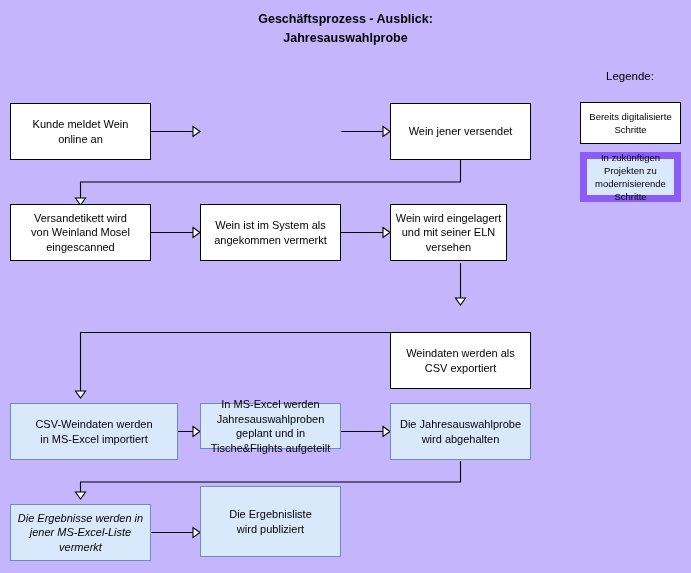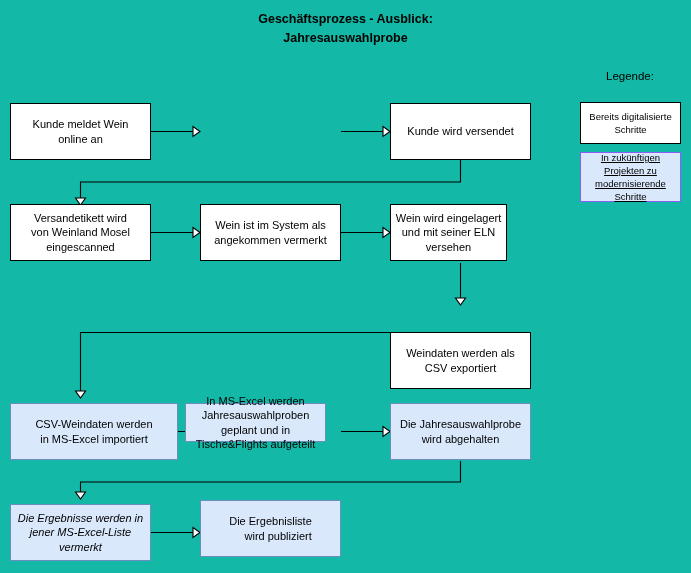--- a/index.html
+++ b/index.html
@@ -8,21 +8,21 @@
     background: #ffffff;
   }
   body {
     font-family: "Liberation Sans", sans-serif;
     -webkit-font-smoothing: antialiased;
   }
   #canvas {
     position: relative;
     width: 691px;
     height: 573px;
-    background: #14b8a6;
+    background: #c4b5fd;
     overflow: hidden;
   }
 
   
   .title {
     position: absolute;
     left: 0;
     top: 10px;
     width: 691px;
     text-align: center;
@@ -78,22 +78,21 @@
     color: #000000;
     padding: 15px 3px;
     white-space: pre-line;
   }
   .legend-box.plain {
     background: #ffffff;
     border: 1px solid #000000;
   }
   .legend-box.highlight {
     background: #dae8fc;
-    border: 1px solid #8b5cf6;
-    text-decoration: underline;
+    border: 7px solid #8b5cf6;
   }
 
   
   #edges {
     position: absolute;
     left: 0;
     top: 0;
     width: 691px;
     height: 573px;
     pointer-events: none;
@@ -171,47 +170,47 @@
     </g>
 
     <g>
       <line x1="151" y1="532.5" x2="193" y2="532.5"></line>
       <polygon class="arrowhead" points="193,527.5 200,532.5 193,537.5"></polygon>
     </g>
   </svg>
 
   <div class="node plain" style="left:10px;  top:103px; width:141px; height:57px;">Kunde meldet Wein
 online an</div>
-  <div class="node plain" style="left:390px; top:103px; width:141px; height:57px;">Kunde wird versendet</div>
+  <div class="node plain" style="left:390px; top:103px; width:141px; height:57px;">Wein jener versendet</div>
 
   <div class="node plain" style="left:10px;  top:204px; width:141px; height:57px;">Versandetikett wird
 von Weinland Mosel
 eingescanned</div>
   <div class="node plain" style="left:200px; top:204px; width:141px; height:57px;">Wein ist im System als
 angekommen vermerkt</div>
   <div class="node plain" style="left:390px; top:204px; width:117px; height:57px;">Wein wird eingelagert
 und mit seiner ELN
 versehen</div>
 
   <div class="node plain" style="left:390px; top:304px; width:141px; height:57px;margin-top:28px;">Weindaten werden als
 CSV exportiert</div>
 
   <div class="node highlight" style="left:10px;  top:403px; width:168px; height:57px;">CSV-Weindaten werden
 in MS-Excel importiert</div>
-  <div class="node highlight" style="left:185px; top:403px; width:141px; height:39px;">In MS-Excel werden
+  <div class="node highlight" style="left:200px; top:403px; width:141px; height:46px;">In MS-Excel werden
 Jahresauswahlproben
 geplant und in
 Tische&amp;Flights aufgeteilt</div>
   <div class="node highlight" style="left:390px; top:403px; width:141px; height:57px;">Die Jahresauswahlprobe
 wird abgehalten</div>
 
   <div class="node highlight" style="left:10px;  top:504px; width:141px; height:57px;font-style:italic;">Die Ergebnisse werden in
 jener MS-Excel-Liste
 vermerkt</div>
-  <div class="node highlight" style="left:200px; top:500px; width:141px; height:57px;text-align:right;">Die Ergebnisliste
+  <div class="node highlight" style="left:200px; top:486px; width:141px; height:71px;">Die Ergebnisliste
 wird publiziert</div>
 
   <div class="legend-title">Legende:</div>
   <div class="legend-box plain" style="left:580px; top:102px; width:101px; height:42px;">Bereits digitalisierte
 Schritte</div>
   <div class="legend-box highlight" style="left:580px; top:152px; width:101px; height:50px;">In zukünftigen
 Projekten zu
 modernisierende
 Schritte</div>
 

